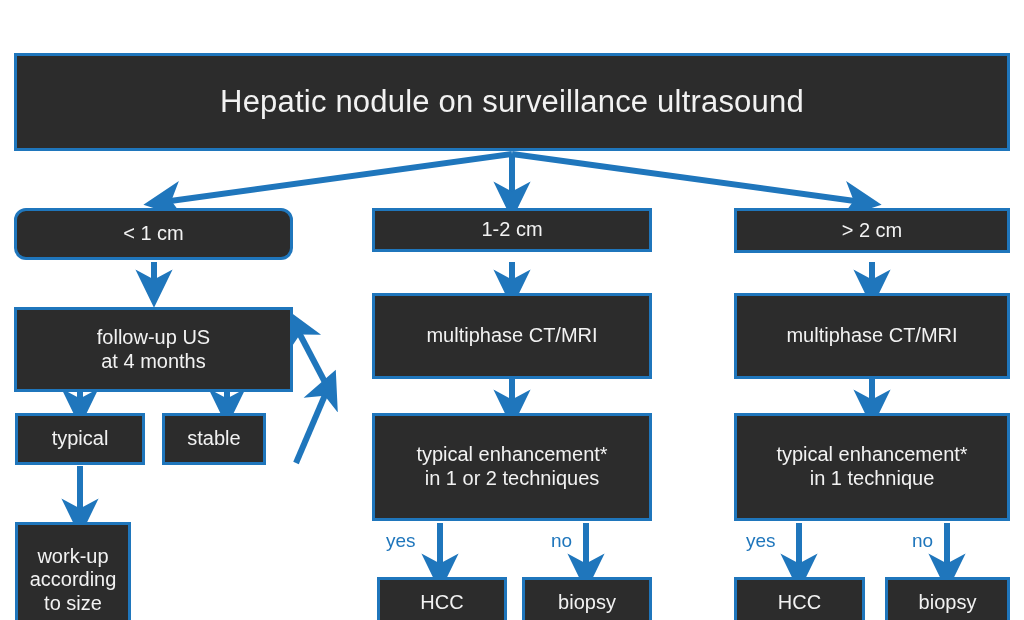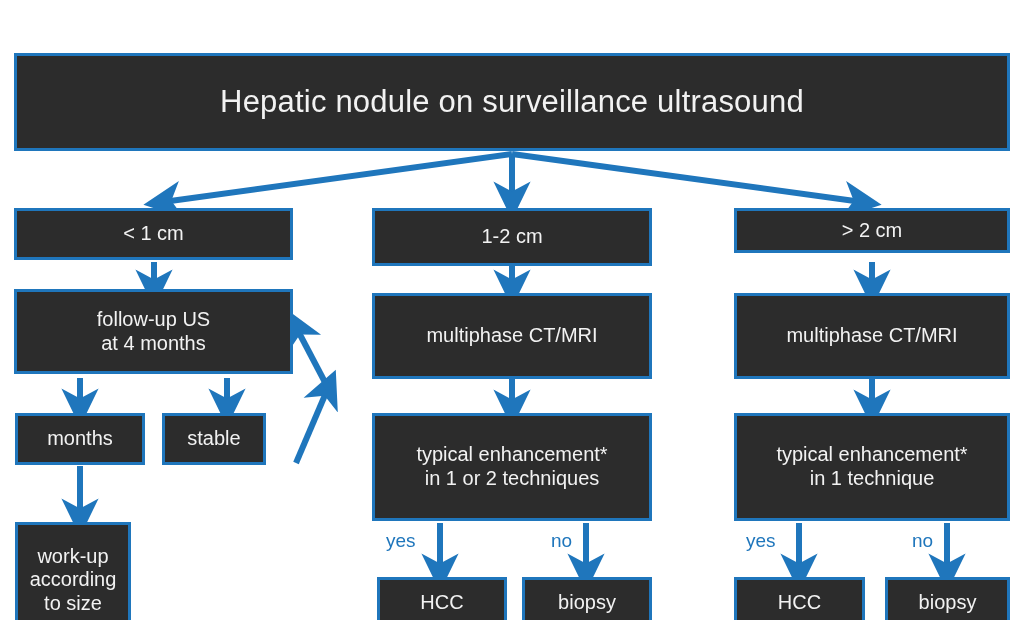--- a/index.html
+++ b/index.html
@@ -96,30 +96,30 @@
 
       <path d="M872,226 L872,252"></path>
       <path d="M872,343 L872,372"></path>
       <path d="M799,487 L799,536"></path>
       <path d="M947,487 L947,536"></path>
     </g>
   </svg>
 
   <div class="node title" style="left:14px; top:17px; width:996px; height:98px;">Hepatic nodule on surveillance ultrasound</div>
 
-  <div class="node lvl1" style="left:14px; top:172px; width:279px; height:52px;">&lt; 1 cm</div>
-  <div class="node body" style="left:14px; top:253px; width:279px; height:85px;">follow-up US
+  <div class="node lvl1" style="left:14px; top:172px; width:279px; height:52px;border-radius:12px;">&lt; 1 cm</div>
+  <div class="node body" style="left:14px; top:271px; width:279px; height:85px;">follow-up US
 at 4 months</div>
-  <div class="node small" style="left:15px; top:377px; width:130px; height:52px;">months</div>
+  <div class="node small" style="left:15px; top:377px; width:130px; height:52px;">typical</div>
   <div class="node small" style="left:162px; top:377px; width:104px; height:52px;">stable</div>
   <div class="node body" style="left:15px; top:486px; width:116px; height:116px;">work-up
 according
 to size</div>
 
-  <div class="node lvl1" style="left:372px; top:172px; width:280px; height:58px;">1-2 cm</div>
+  <div class="node lvl1" style="left:372px; top:172px; width:280px; height:44px;">1-2 cm</div>
   <div class="node body" style="left:372px; top:257px; width:280px; height:86px;">multiphase CT/MRI</div>
   <div class="node body" style="left:372px; top:377px; width:280px; height:108px;">typical enhancement*
 in 1 or 2 techniques</div>
   <div class="edge-label" style="left:386px; top:494px;">yes</div>
   <div class="edge-label" style="left:551px; top:494px;">no</div>
   <div class="node small" style="left:377px; top:541px; width:130px; height:52px;">HCC</div>
   <div class="node small" style="left:522px; top:541px; width:130px; height:52px;">biopsy</div>
 
   <div class="node lvl1" style="left:734px; top:172px; width:276px; height:45px;">&gt; 2 cm</div>
   <div class="node body" style="left:734px; top:257px; width:276px; height:86px;">multiphase CT/MRI</div>

